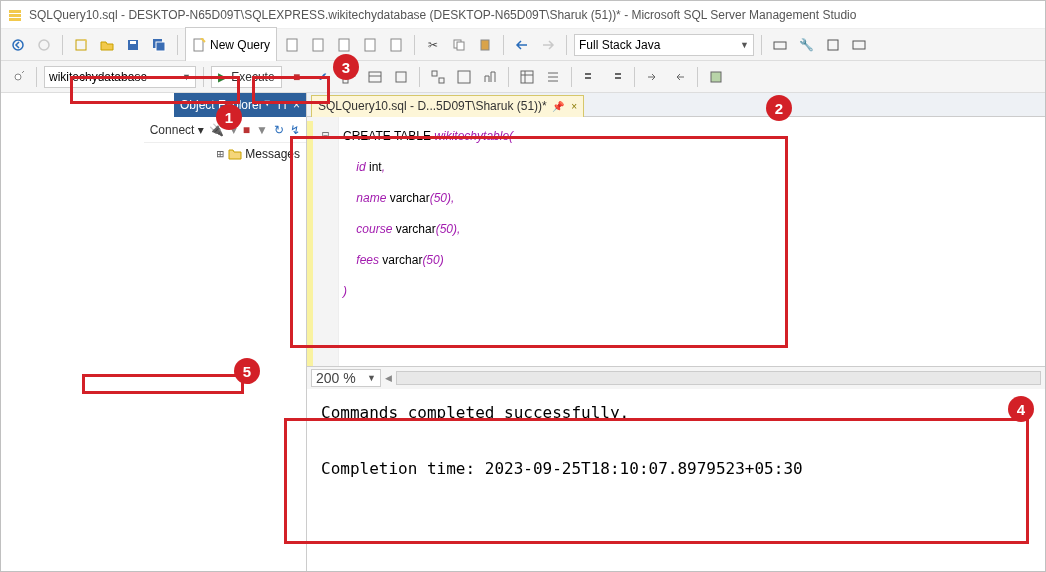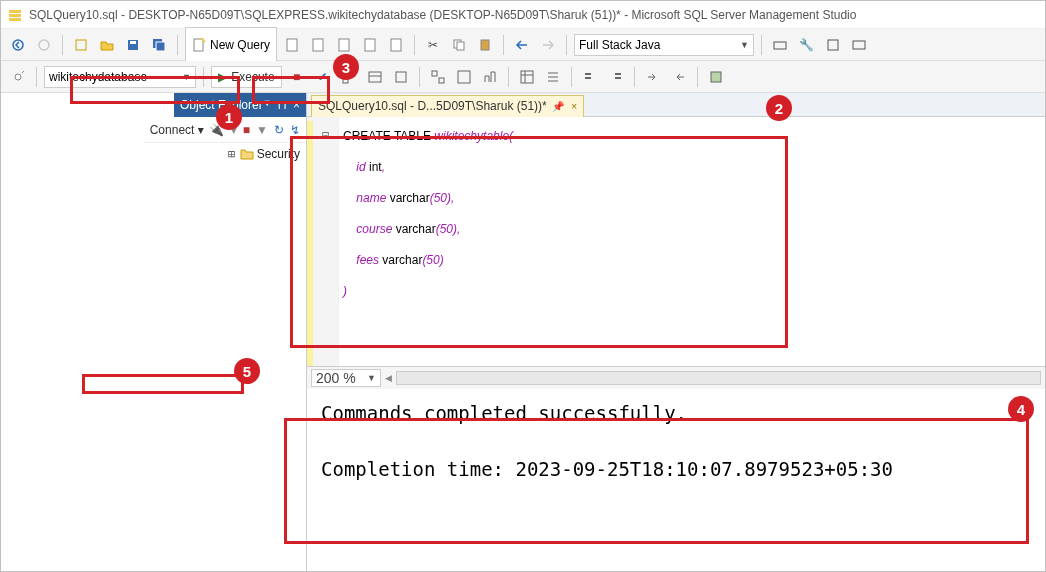--- a/index.html
+++ b/index.html
@@ -38,21 +38,21 @@
   .gutter { width:32px; background:#f4f4f4; border-right:1px solid #eee; display:flex; flex-direction:column; align-items:center; padding-top:4px; gap:0;}
   .mark { width:6px; background:#f9f2a0; }
   .gutter .minus { font-family:monospace; color:#777; line-height:28px;}
   .codetext { flex:1; padding: 2px 0 0 4px; font-family: Consolas, monospace; font-size:22px; line-height:28px; white-space:pre; overflow:hidden;}
   .kw-blue { color:#000000; }
   .kw-black { color:#a21caf;font-style:italic; }
   .zoom { height:22px; display:flex; align-items:center; gap:4px; padding:0 4px; background:#f5f5f5; font-size:11px; color:#444;}
   .zoom .sb { flex:1; height:14px; background:#e8e8e8; border:1px solid #ccc; position:relative;}
   .msg-tab { height:22px; display:flex; align-items:center; gap:6px; padding:0 6px; background:#f5f5f5; }
   .msg-tab .tabb { display:inline-flex; align-items:center; gap:4px; padding:1px 8px; background:#fff; border:1px solid #ccc; border-bottom:none; font-size:11px;}
-  .messages { flex:1; padding: 10px 14px; font-family: Consolas, monospace; font-size:19px; line-height:28px; color:#000; background:#fff; white-space:pre; overflow:hidden;}
+  .messages { flex:1; padding: 10px 14px; font-family: Consolas, monospace; font-size:16px; line-height:28px; color:#000; background:#fff; white-space:pre; overflow:hidden;}
   
   .anno { position:absolute; border:3px solid #d32027; pointer-events:none; z-index:50;}
   .circ { position:absolute; width:26px; height:26px; border-radius:50%; background:#d32027; color:#fff; font-weight:bold; font-size:15px; display:flex; align-items:center; justify-content:center; z-index:60; pointer-events:none; font-family:Arial;}
   svg { display:block; }
 </style>
 </head>
 <body>
 
 <div class="window">
 
@@ -309,21 +309,21 @@
       <div class="tree">
         <ul id="tree-root">
             <li>
               <div class="node">
                 <span class="exp">⊞</span>
                 <span class="icon">
                   <svg width="14" height="12">
                     <path d="M1 2h4l1 2h7v7H1z" fill="#f5d67a" stroke="#c8a000"></path>
                   </svg>
                 </span>
-                <span>Security</span>
+                <span>Messages</span>
               </div>
             </li>
           </ul>
       </div>
     </div>
 
     <div class="editor-area">
       <div class="tabstrip">
         <div class="tab">
           <span>SQLQuery10.sql - D...5D09T\Sharuk (51))*</span>

